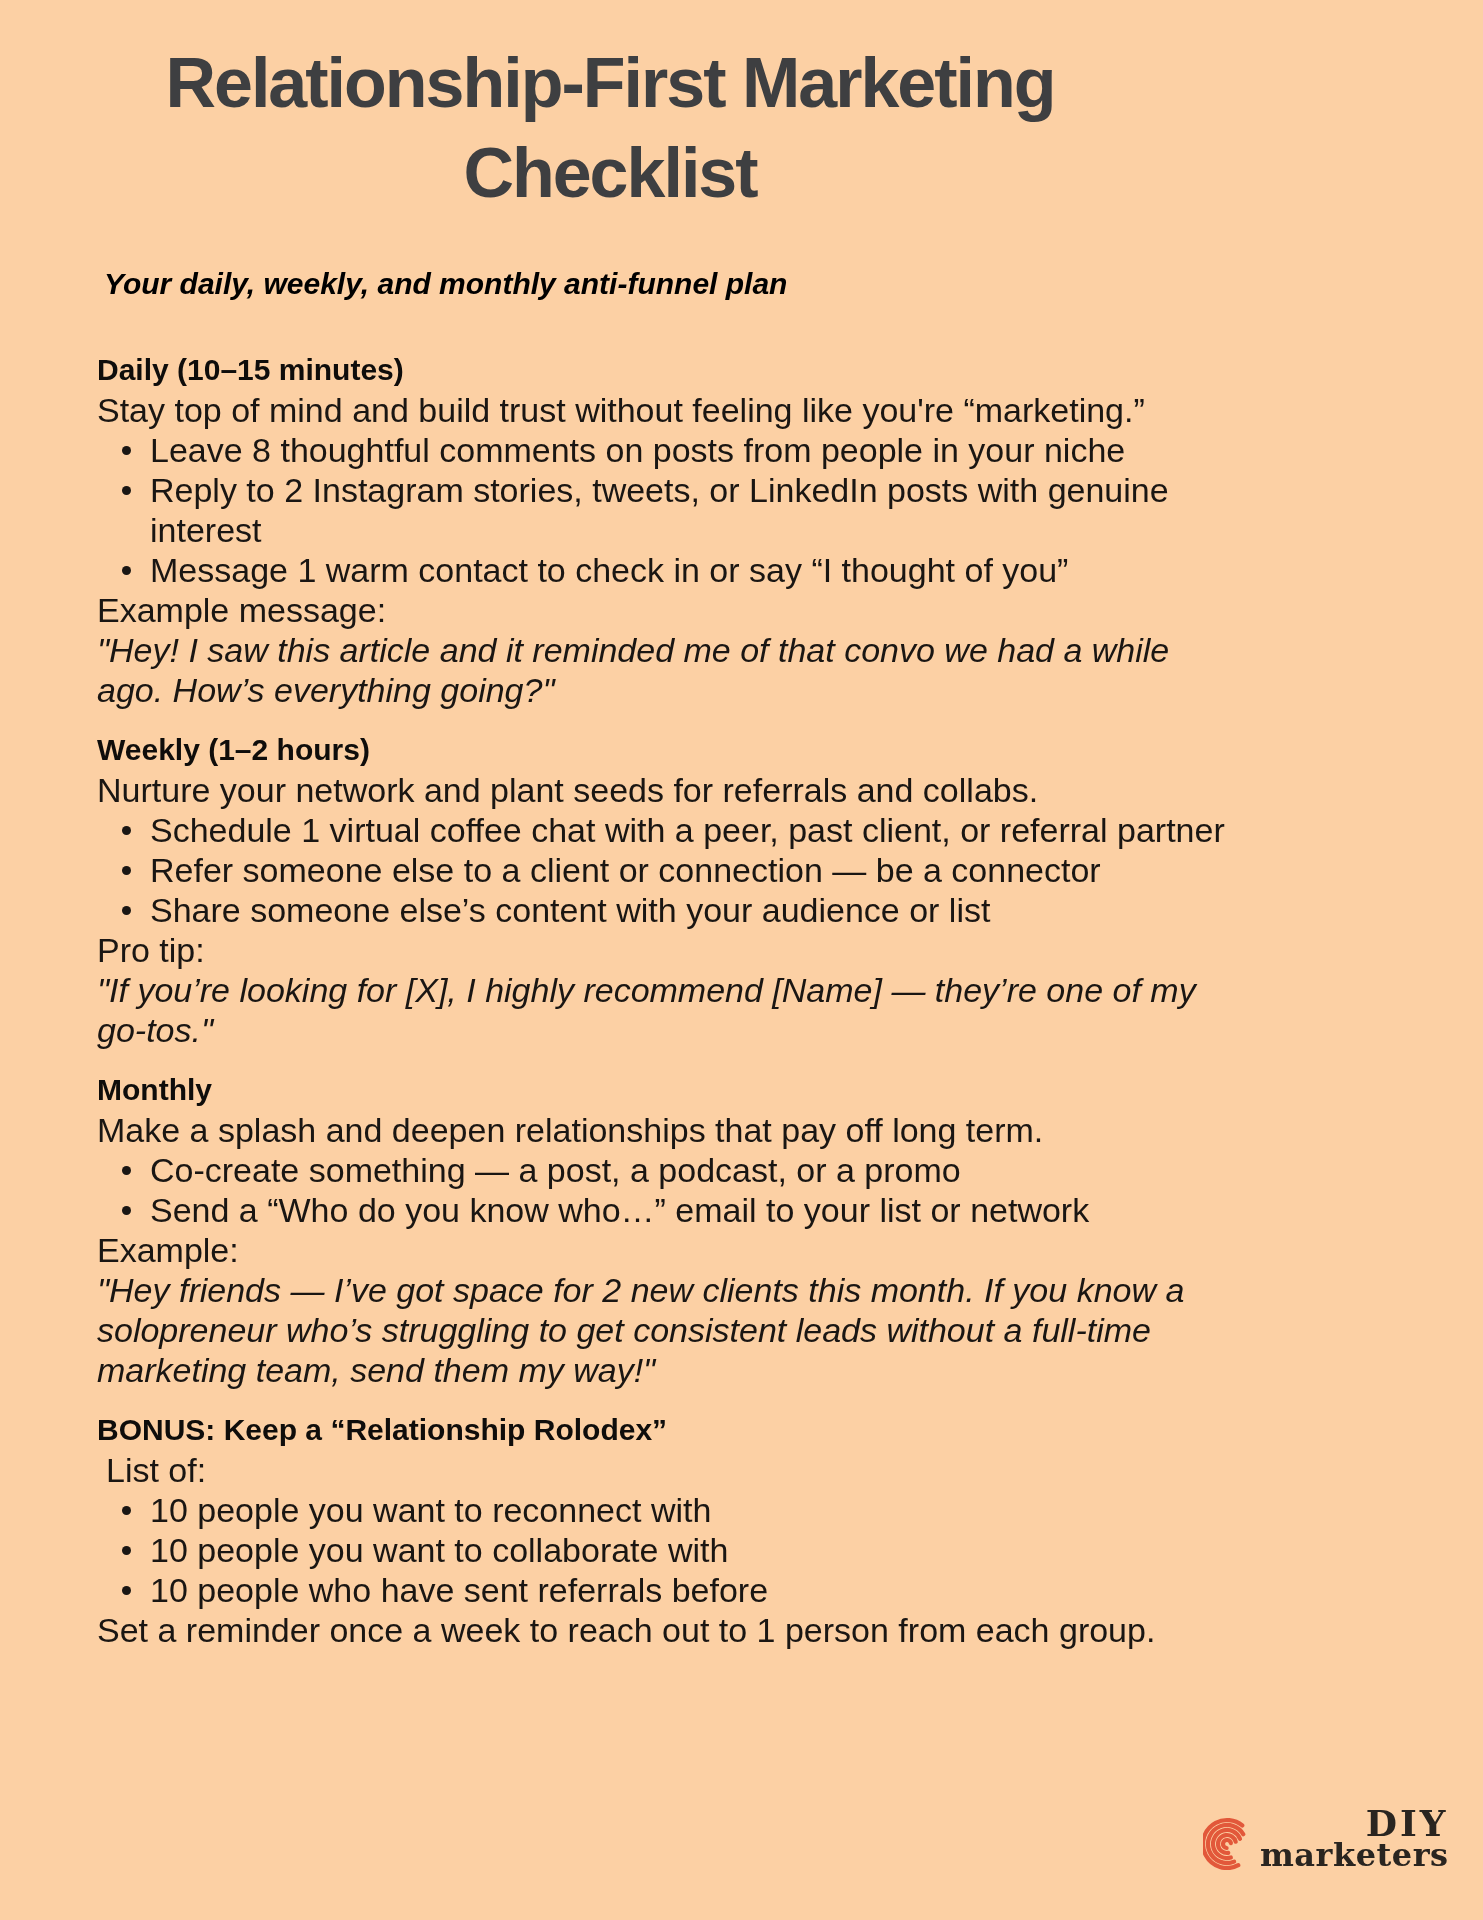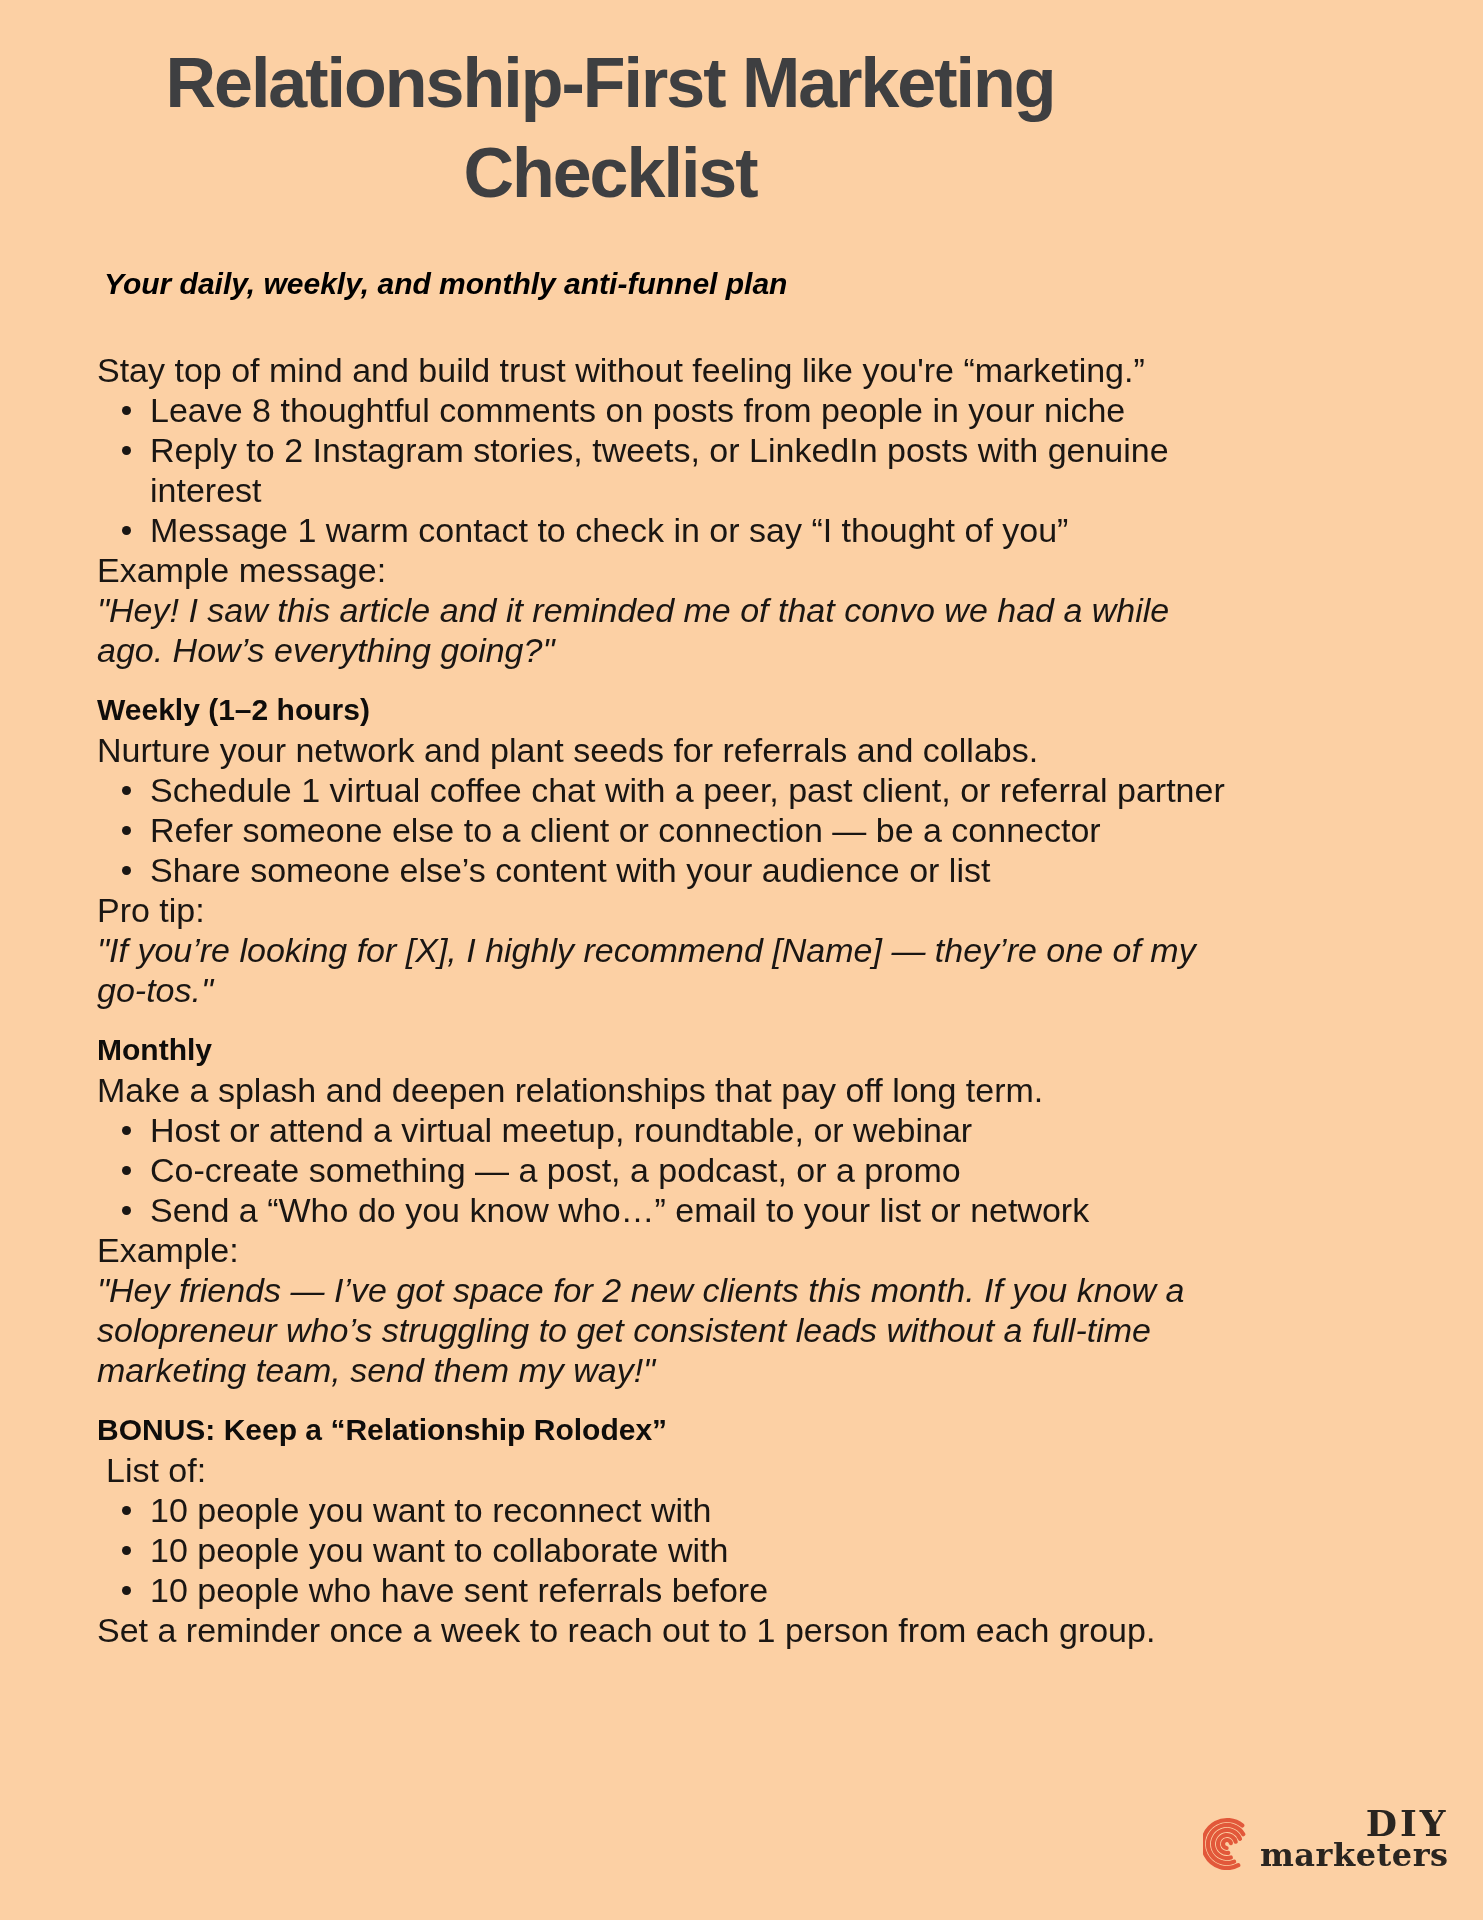--- a/index.html
+++ b/index.html
@@ -74,20 +74,21 @@
   <div class="title">
     <div>Relationship-First Marketing</div>
     <div>Checklist</div>
   </div>
 
   <div class="subtitle">Your daily, weekly, and monthly anti-funnel plan</div>
 
   <div class="content">
 
     <section class="section first">
+      <div class="line heading">Daily (10–15 minutes)</div>
       <div class="line">Stay top of mind and build trust without feeling like you're “marketing.”</div>
       <ul class="bullets">
         <li class="line bullet">
           <div>Leave 8 thoughtful comments on posts from people in your niche</div>
         </li>
         <li class="line bullet">
           <div>Reply to 2 Instagram stories, tweets, or LinkedIn posts with genuine</div>
           <div>interest</div>
         </li>
         <li class="line bullet">
@@ -115,23 +116,20 @@
       </ul>
       <div class="line">Pro tip:</div>
       <div class="line quote">"If you’re looking for [X], I highly recommend [Name] — they’re one of my</div>
       <div class="line quote">go-tos."</div>
     </section>
 
     <section class="section">
       <div class="line heading">Monthly</div>
       <div class="line">Make a splash and deepen relationships that pay off long term.</div>
       <ul class="bullets">
-        <li class="line bullet">
-          <div>Host or attend a virtual meetup, roundtable, or webinar</div>
-        </li>
         <li class="line bullet">
           <div>Co-create something — a post, a podcast, or a promo</div>
         </li>
         <li class="line bullet">
           <div>Send a “Who do you know who…” email to your list or network</div>
         </li>
       </ul>
       <div class="line">Example:</div>
       <div class="line quote">"Hey friends — I’ve got space for 2 new clients this month. If you know a</div>
       <div class="line quote">solopreneur who’s struggling to get consistent leads without a full-time</div>

